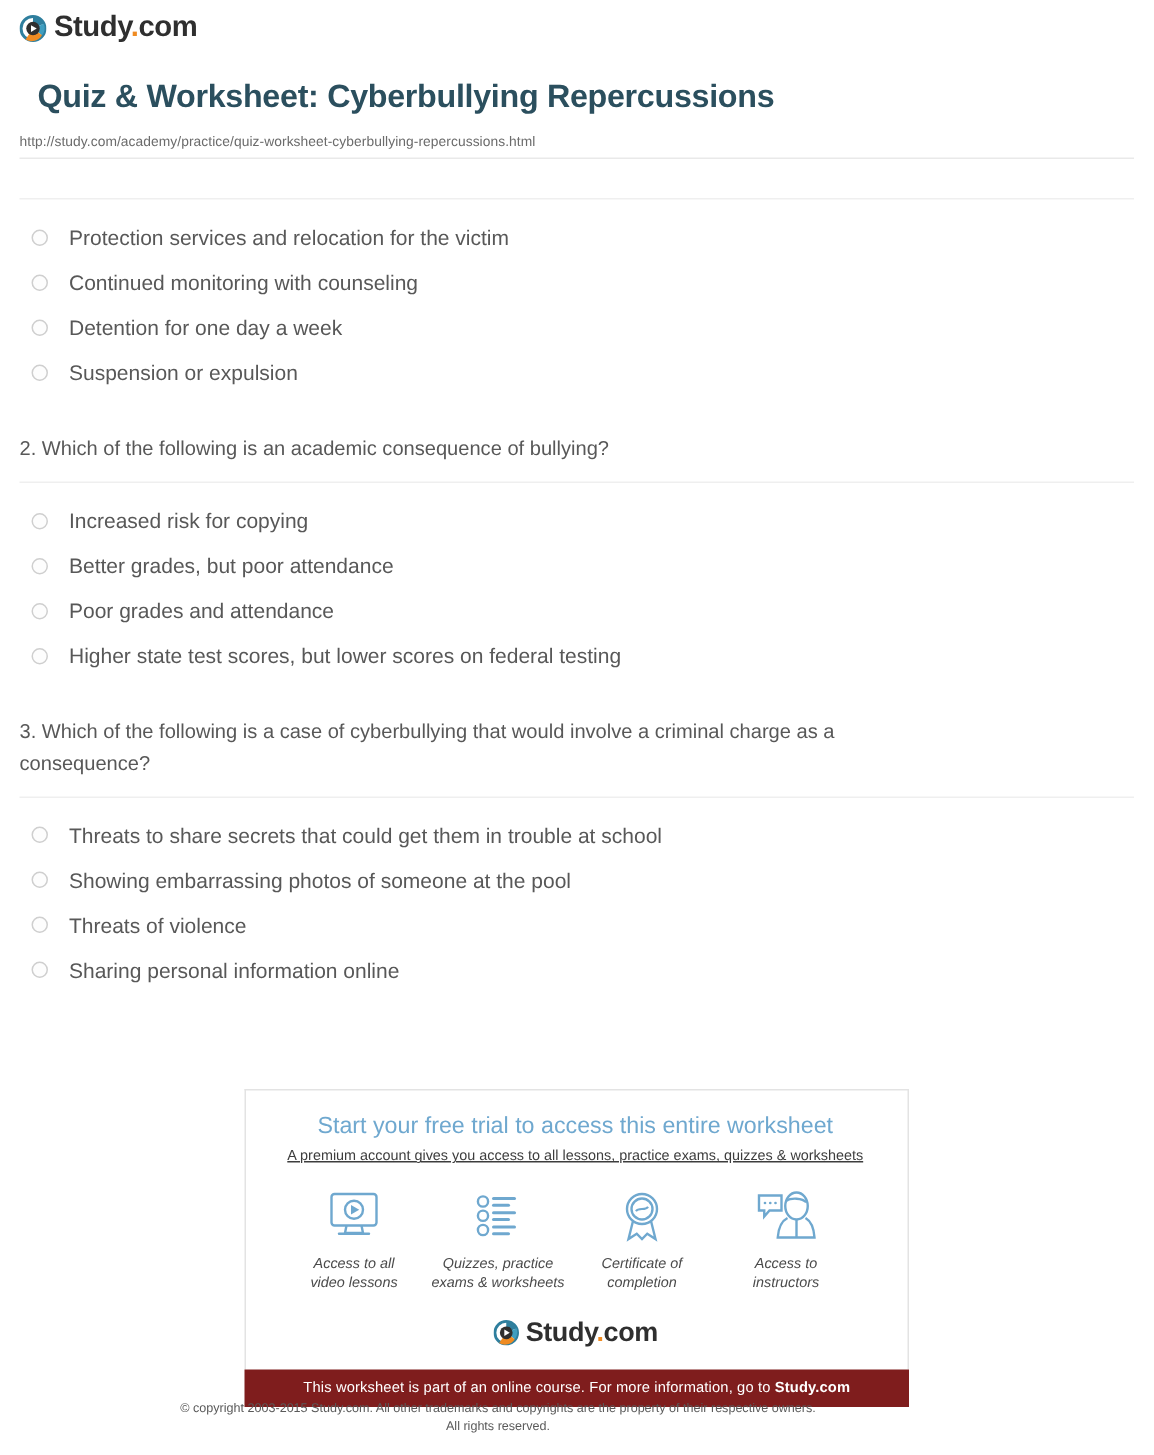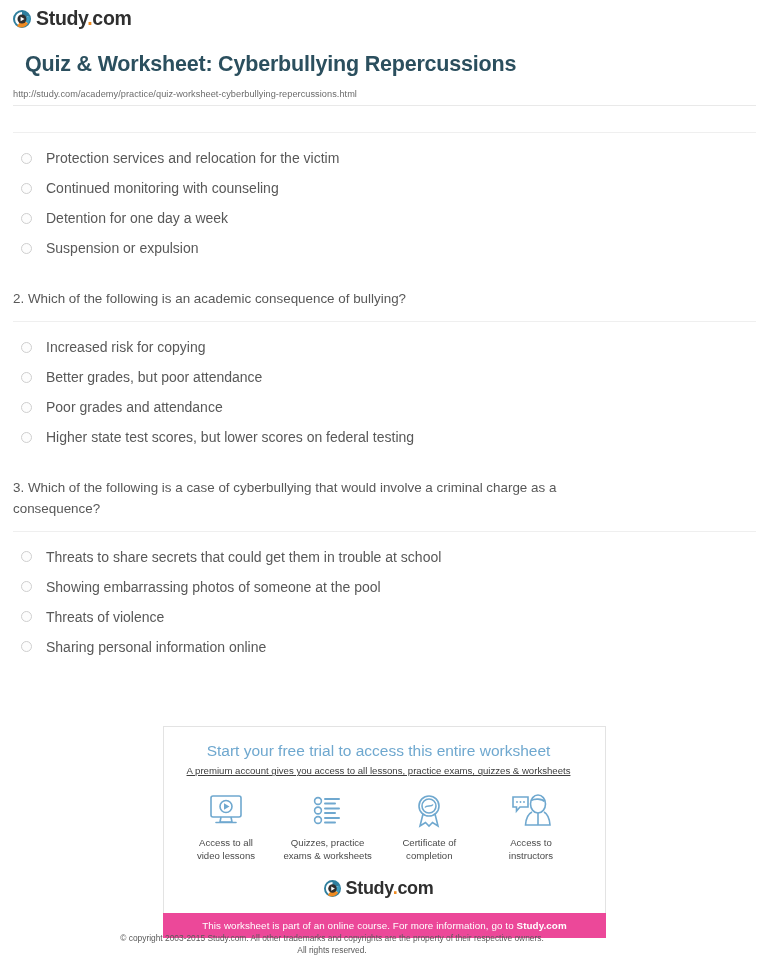--- a/index.html
+++ b/index.html
@@ -115,39 +115,40 @@
     position: absolute;
     left: 163px;
     top: 726px;
     width: 443px;
   }
   .promo-card {
     border: 1px solid #e3e3e3;
     border-bottom: none;
     background: #fff;
     box-sizing: border-box;
-    padding: 14px 12px 10px 0;
+    padding: 14px 12px 10px 10px;
     text-align: center;
   }
   .promo-title {
     font-size: 15.5px;
     color: #6fa8cf;
     line-height: 1.25;
   }
   .promo-sub {
     font-size: 9.6px;
     color: #3d3d3d;
     margin-top: 5px;
     text-decoration: underline;
   }
   .features {
     display: flex;
-    justify-content: space-between;
+    justify-content: flex-start;
     margin-top: 16px;
     padding: 0 14px;
+    font-style: italic;
   }
   .feature {
     width: 96px;
     text-align: center;
   }
   .feature-icon {
     height: 38px;
     display: flex;
     align-items: center;
     justify-content: center;
@@ -163,21 +164,21 @@
     margin-bottom: 6px;
     display: flex;
     align-items: center;
     justify-content: center;
     gap: 5px;
   }
   .promo-logo .logo-mark { width: 17px; height: 17px; flex: 0 0 17px; }
   .promo-logo .logo-text { font-size: 18px; }
 
   .promo-banner {
-    background: #ec4899;
+    background: #7f1d1d;
     color: #ffffff;
     font-size: 9.8px;
     text-align: center;
     padding: 7px 0;
     letter-spacing: 0.1px;
   }
   .promo-banner b { font-weight: bold; }
 
   .copyright {
     position: absolute;

